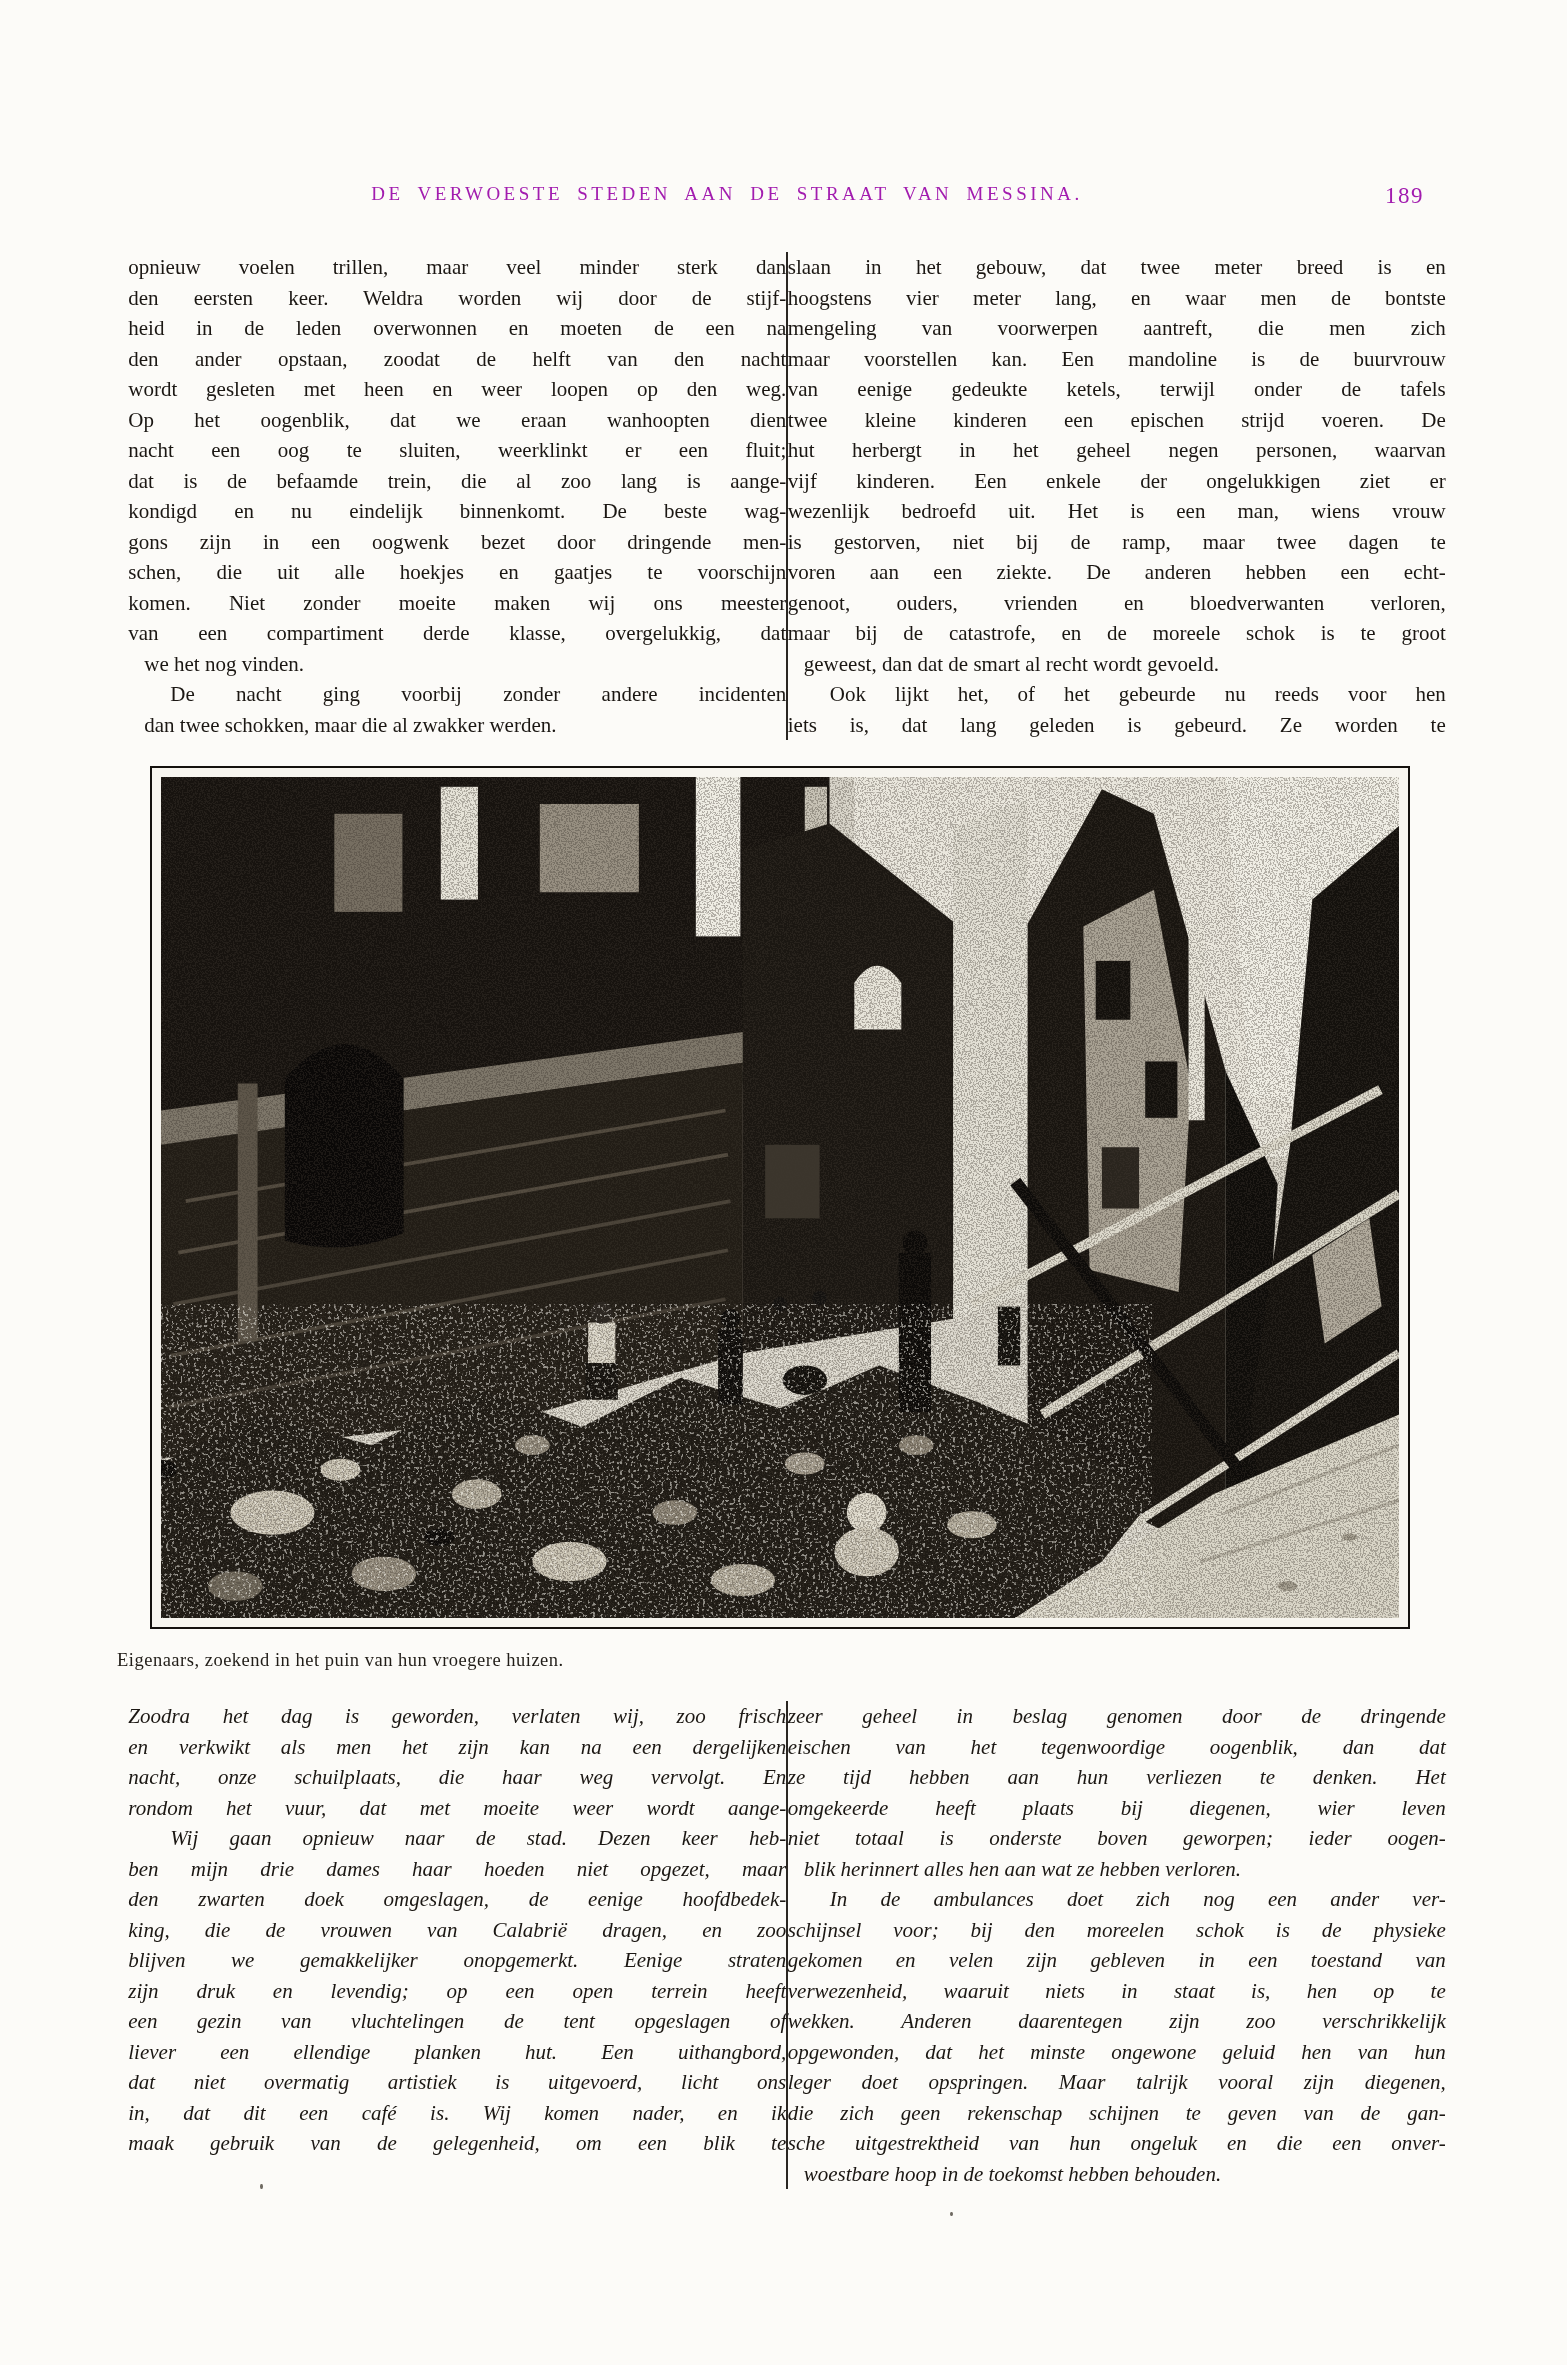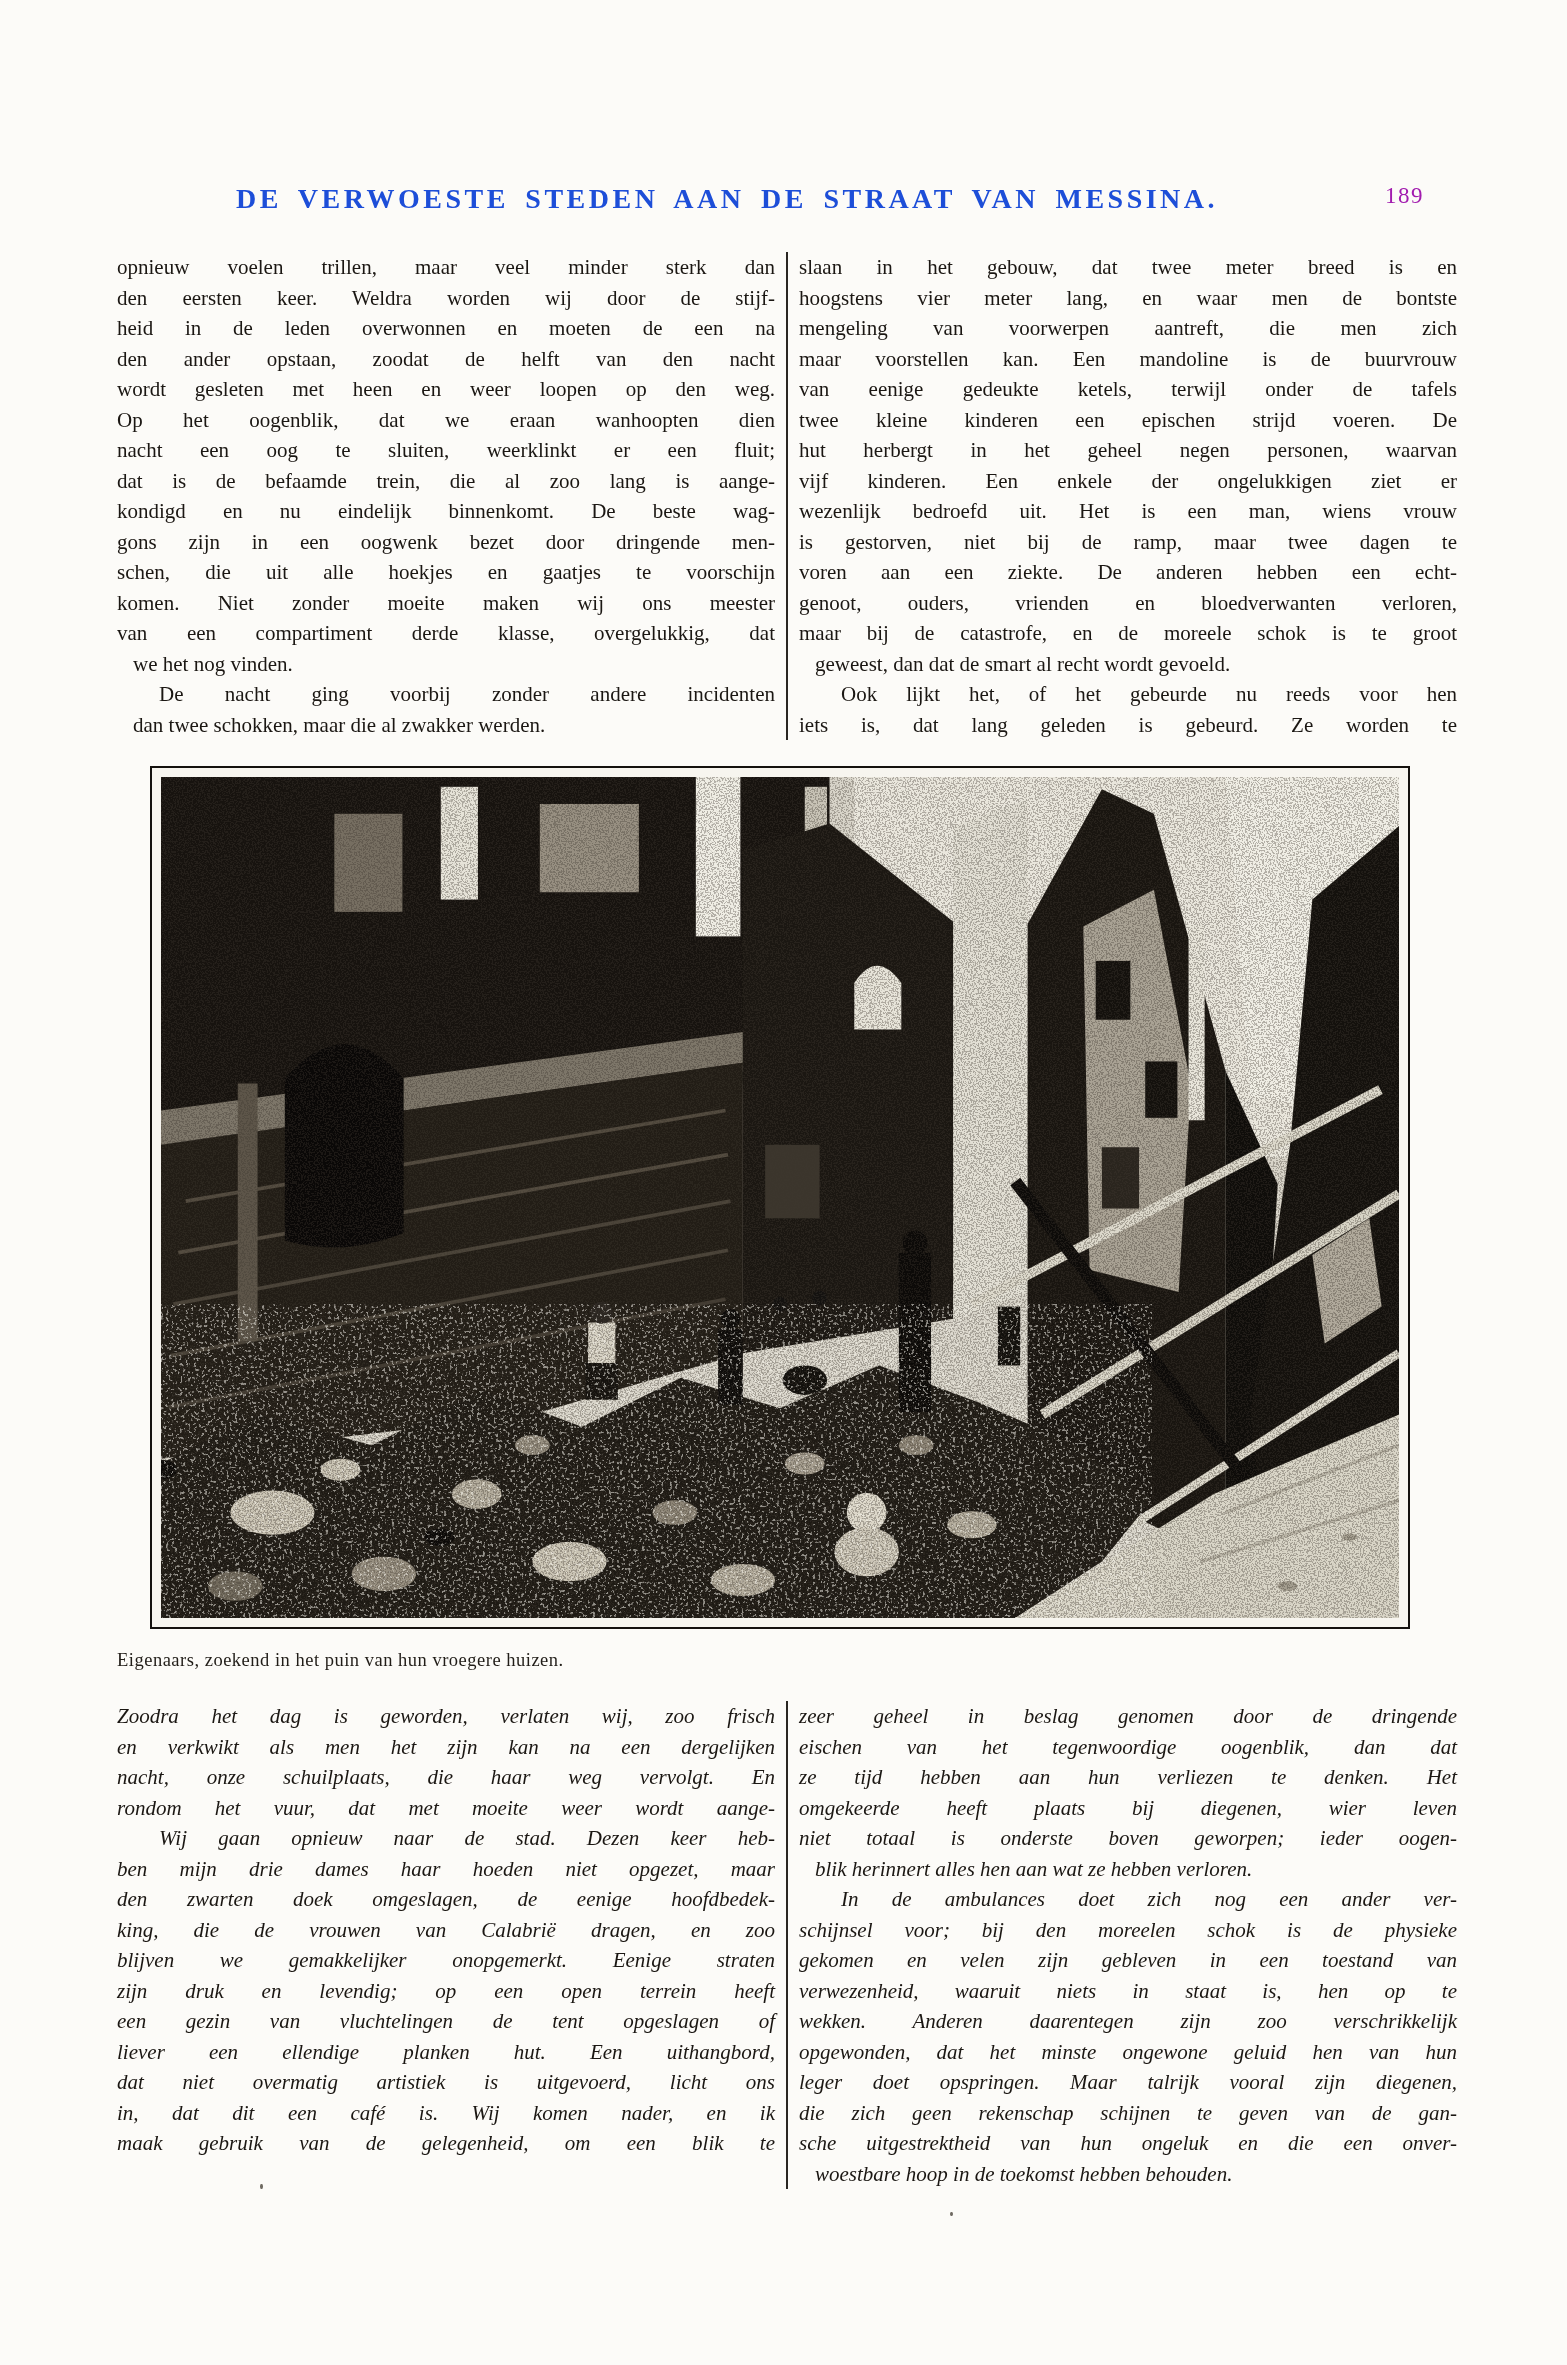--- a/index.html
+++ b/index.html
@@ -4,27 +4,27 @@
 <style>
   html,body{margin:0;padding:0;}
   body{
     width:1568px;height:2366px;position:relative;
     background:#fcfbf8;color:#1b1713;
     font-family:"Liberation Serif","DejaVu Serif",serif;
     overflow:hidden;
   }
   .header-title{
     position:absolute;left:117px;top:183px;width:1220px;
-    text-align:center;font-size:28px;letter-spacing:3.5px;word-spacing:6px;
-    white-space:nowrap;color:#1d4ed8;font-weight:bold;
+    text-align:center;font-size:19px;letter-spacing:3.5px;word-spacing:6px;
+    white-space:nowrap;color:#a21caf;
   }
   .page-number{
     position:absolute;top:183px;right:144px;font-size:23px;letter-spacing:1.5px;color:#a21caf;
   }
-  .textblock{position:absolute;left:117px;width:1340px;display:flex;justify-content:space-between;}
+  .textblock{position:absolute;left:117px;width:1340px;display:flex;justify-content:center;}
   .top-block{top:252px;}
   .bottom-block{top:1701px;font-style:italic;}
   .column{width:658px;}
   .col-divider{width:1.5px;background:#2a2622;align-self:stretch;}
   .line{
     font-size:21px;line-height:30.5px;height:30.5px;
     text-align:justify;text-align-last:justify;
     white-space:normal;color:#1b1713;
   }
   .line.end{text-align-last:left;margin-left:16px;}

